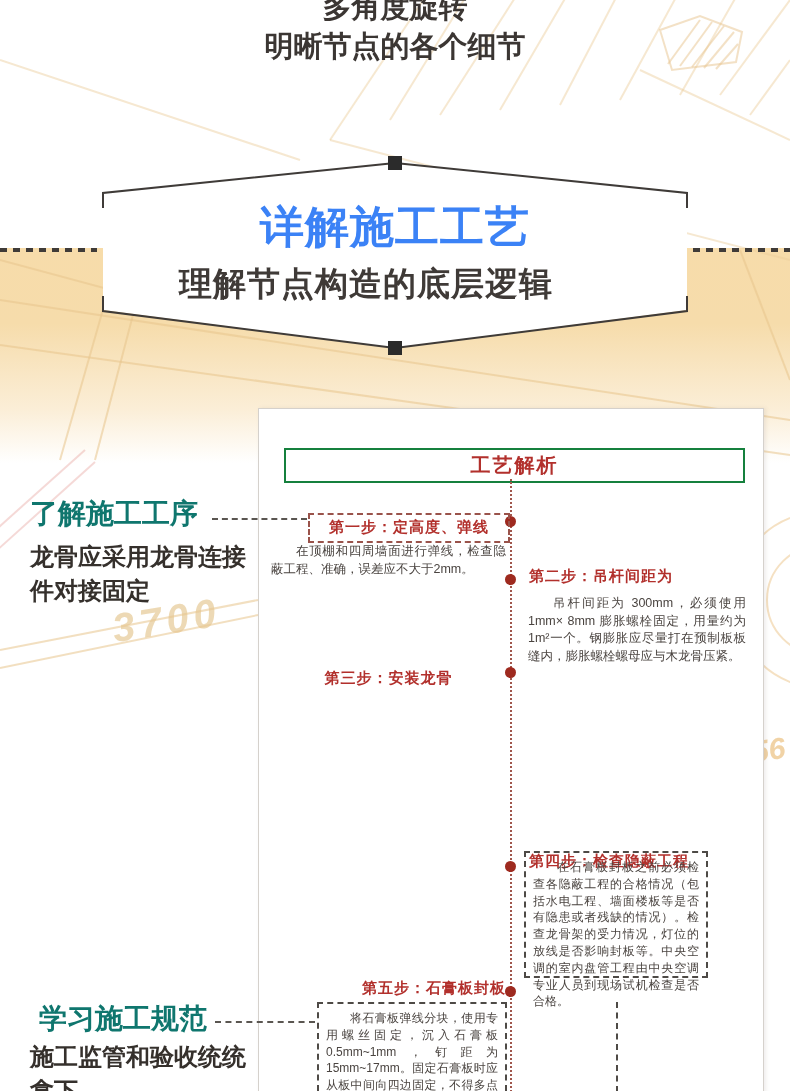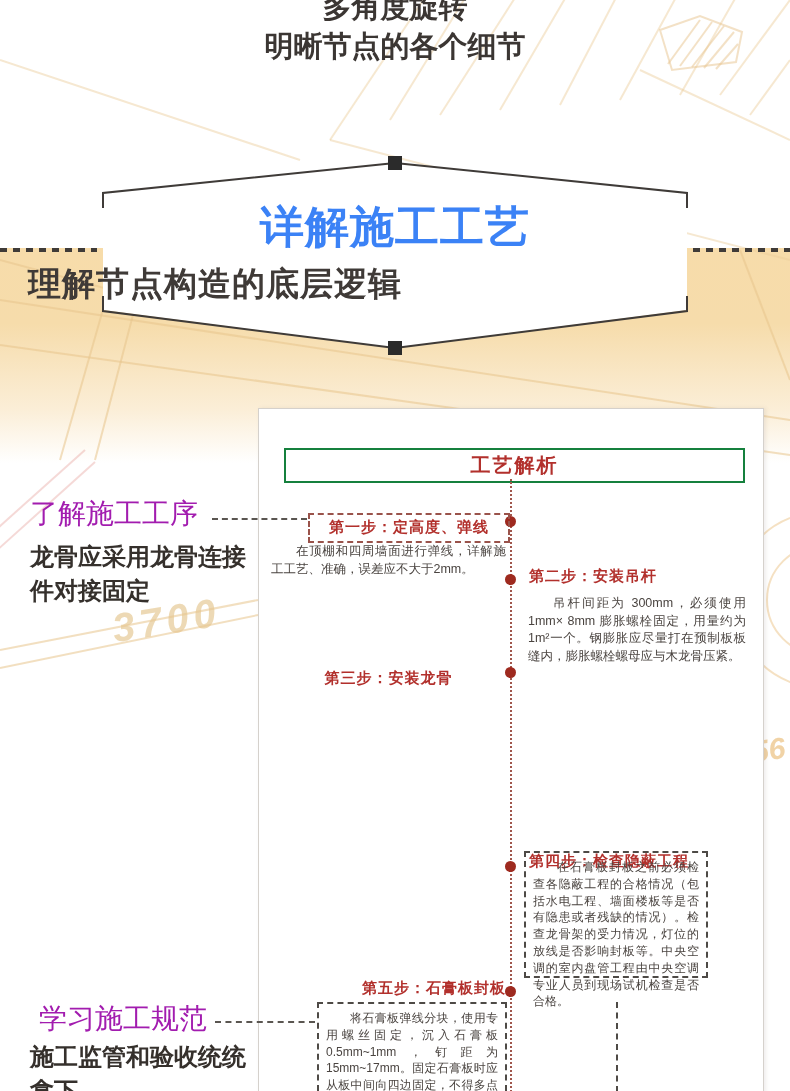--- a/index.html
+++ b/index.html
@@ -19,21 +19,21 @@
 
   
   .top-heading{position:absolute;left:0;top:-12px;width:790px;z-index:2;
     text-align:center;color:#3b3633;font-weight:700;font-size:29px;line-height:39px;}
 
   
   .banner{position:absolute;left:0;top:155px;width:790px;height:210px;z-index:2;}
   .banner-title{position:absolute;left:0;top:198px;width:790px;z-index:3;
     text-align:center;font-size:44px;font-weight:700;color:#3b82f6;letter-spacing:1px;}
   .banner-subtitle{position:absolute;left:0;top:262px;width:732px;z-index:3;
-    font-size:33px;font-weight:700;color:#3f3a37;letter-spacing:1px;padding-left:28px;}
+    text-align:center;font-size:33px;font-weight:700;color:#3f3a37;letter-spacing:1px;}
 
   
   .card{position:absolute;left:258px;top:408px;width:504px;height:683px;z-index:2;
     background:#ffffff;border:1px solid #d5d1cc;box-shadow:2px 0 4px rgba(120,110,95,0.12);
     overflow:hidden;}
   .card-header{position:absolute;left:25px;top:39px;width:457px;height:31px;
     border:2px solid #15803d;text-align:center;line-height:31px;
     font-size:20px;font-weight:700;color:#b2302c;letter-spacing:2px;}
   .timeline{position:absolute;left:251px;top:70px;height:613px;width:0;
     border-left:2px dotted #a0564c;}
@@ -61,21 +61,21 @@
   .s4-box .step-body{font-size:12px;line-height:16.8px;}
   .s4-connector{position:absolute;left:357px;top:593px;height:90px;width:0;
     border-left:2px dashed #4e4a46;}
 
   .s5-title{position:absolute;left:12px;top:570px;width:235px;text-align:right;}
   .s5-box{position:absolute;left:58px;top:593px;width:190px;height:120px;
     border:2px dashed #4e4a46;box-sizing:border-box;padding:6px 7px;}
   .s5-box .step-body{font-size:12px;line-height:16.8px;}
 
   
-  .note-title{position:absolute;left:30px;z-index:3;font-size:28px;font-weight:400;color:#a21caf;}
+  .note-title{position:absolute;left:30px;z-index:3;font-size:28px;font-weight:700;color:#0f766e;}
   .note1-title{top:495px;} .note2-title{top:1000px;margin-left:9px;}
   .note-desc{position:absolute;left:30px;width:235px;z-index:3;
     font-size:24px;font-weight:700;color:#35302c;line-height:34px;}
   .note1-desc{top:540px;} .note2-desc{top:1040px;}
 
   .connector{position:absolute;z-index:4;border-top:2px dashed #5a5651;}
   .connector1{left:212px;top:518px;width:95px;}
   .connector2{left:215px;top:1021px;width:100px;}
 </style>
 </head>
@@ -162,23 +162,23 @@
     <div class="timeline"></div>
     <div class="timeline-dot dot1"></div>
     <div class="timeline-dot dot2"></div>
     <div class="timeline-dot dot3"></div>
     <div class="timeline-dot dot4"></div>
     <div class="timeline-dot dot5"></div>
 
     <div class="s1-titlebox">
       <span class="step-title">第一步：定高度、弹线</span>
     </div>
-    <div class="step-body s1-body">在顶棚和四周墙面进行弹线，详解施工工艺、准确，误差应不大于2mm。</div>
-
-    <div class="step-title s2-title">第二步：安装吊杆</div>
+    <div class="step-body s1-body">在顶棚和四周墙面进行弹线，检查隐蔽工程、准确，误差应不大于2mm。</div>
+
+    <div class="step-title s2-title">第二步：吊杆间距为</div>
     <div class="step-body s2-body">吊杆间距为 300mm，必须使用1mm× 8mm 膨胀螺栓固定，用量约为1m²一个。钢膨胀应尽量打在预制板板缝内，膨胀螺栓螺母应与木龙骨压紧。</div>
 
     <div class="step-title s3-title">第三步：安装龙骨</div>
 
     <div class="step-title s4-title">第四步：检查隐蔽工程</div>
     <div class="s4-box">
       <div class="step-body">在石膏板封板之前必须检查各隐蔽工程的合格情况（包括水电工程、墙面楼板等是否有隐患或者残缺的情况）。检查龙骨架的受力情况，灯位的放线是否影响封板等。中央空调的室内盘管工程由中央空调专业人员到现场试机检查是否合格。</div>
     </div>
     <div class="s4-connector"></div>
 

